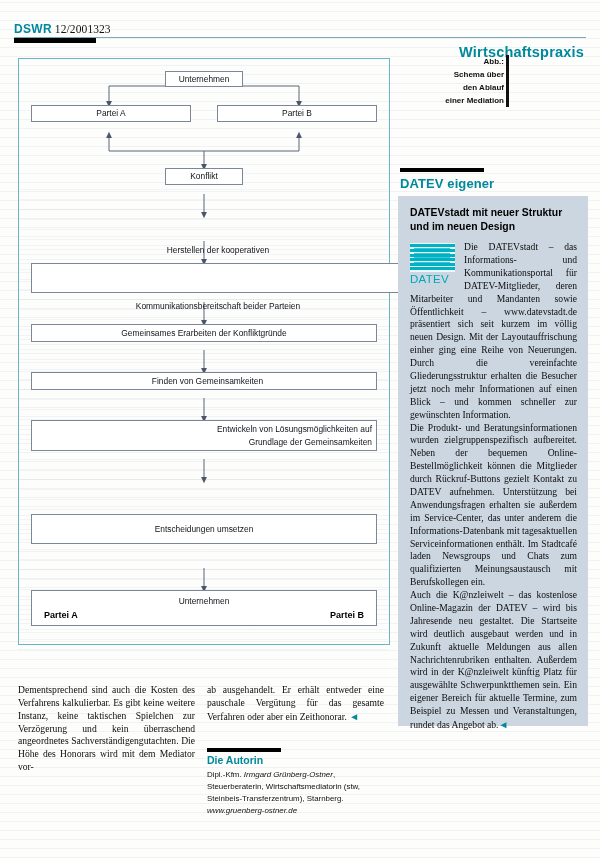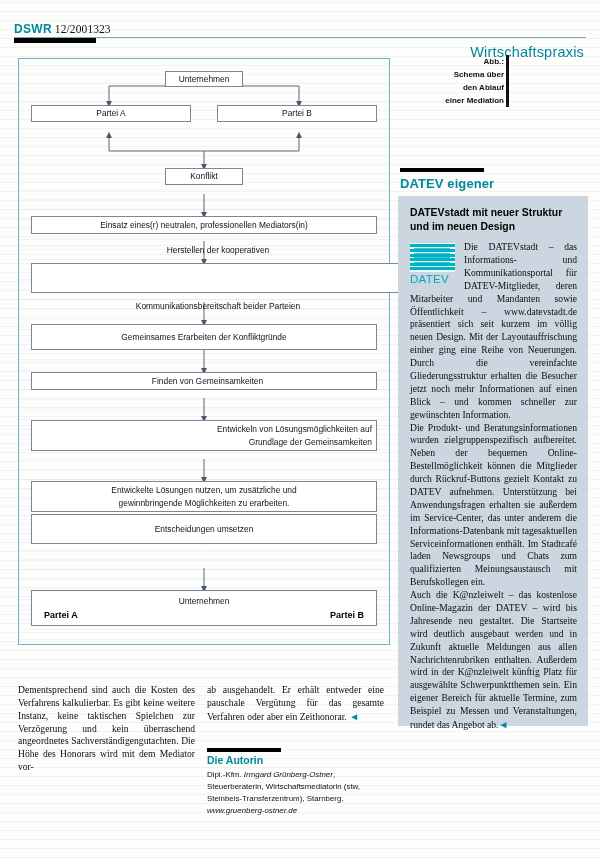--- a/index.html
+++ b/index.html
@@ -32,21 +32,21 @@
     border-bottom:1px solid #7aa7b5;padding-bottom:1px;
   }
   .hdr-left{font-size:11.5px;letter-spacing:.1px;}
   .hdr-dswr{color:#00899c;font-weight:bold;font-family:"Liberation Sans",sans-serif;font-size:12px;letter-spacing:.3px;}
   .hdr-issue{font-family:"Liberation Serif",serif;font-size:11.5px;color:#111;}
   .hdr-page{font-size:11.5px;color:#111;padding-right:2px;}
   .hdr-blackbar{position:absolute;left:0;top:16px;width:82px;height:5px;background:#000;}
   .hdr-section{
     position:absolute;right:2px;top:22px;
     color:#00899c;font-family:"Liberation Sans",sans-serif;
-    font-weight:normal;font-size:14.5px;letter-spacing:.2px;
+    font-weight:bold;font-size:14.5px;letter-spacing:.2px;
   }
 
   
   .chart-wrap{
     position:absolute;left:18px;top:58px;width:370px;height:585px;
     border:1.4px solid #69b6c4;background:transparent;
   }
   .chart{position:relative;width:100%;height:100%;}
   .node{
     position:absolute;box-sizing:border-box;
@@ -211,46 +211,39 @@
       </div>
 
       <div class="node" style="left:198px;top:46px;width:160px;height:17px;">
         <span>Partei B</span>
       </div>
 
       <div class="node" style="left:146px;top:109px;width:78px;height:17px;">
         <span>Konflikt</span>
       </div>
 
-      <div class="node" style="left:12px;top:157px;width:346px;height:18px;">
-        <span>Einsatz eines(r) neutralen, professionellen Mediators(in)</span>
-      </div>
 
       <div class="node two-line" style="left:12px;top:204px;width:374px;height:30px;gap:44px;">
         <span>Herstellen der kooperativen</span>
         <span>Kommunikationsbereitschaft beider Parteien</span>
       </div>
 
-      <div class="node" style="left:12px;top:265px;width:346px;height:26px;">
+      <div class="node" style="left:12px;top:265px;width:346px;height:18px;">
         <span>Gemeinsames Erarbeiten der Konfliktgründe</span>
       </div>
 
       <div class="node" style="left:12px;top:313px;width:346px;height:18px;padding-left:11px;">
         <span>Finden von Gemeinsamkeiten</span>
       </div>
 
       <div class="node two-line" style="left:12px;top:361px;width:346px;height:31px;align-items:flex-end;">
         <span>Entwickeln von Lösungsmöglichkeiten auf</span>
         <span>Grundlage der Gemeinsamkeiten</span>
       </div>
 
-      <div class="node two-line" style="left:12px;top:422px;width:346px;height:31px;">
-        <span>Entwickelte Lösungen nutzen, um zusätzliche und</span>
-        <span>gewinnbringende Möglichkeiten zu erarbeiten.</span>
-      </div>
 
       <div class="node" style="left:12px;top:455px;width:346px;height:30px;">
         <span>Entscheidungen umsetzen</span>
       </div>
 
       <div class="final" style="left:12px;top:531px;width:346px;height:36px;">
         <div class="center">Unternehmen</div>
         <div class="pa">Partei  A</div>
         <div class="pb">Partei  B</div>
       </div>

